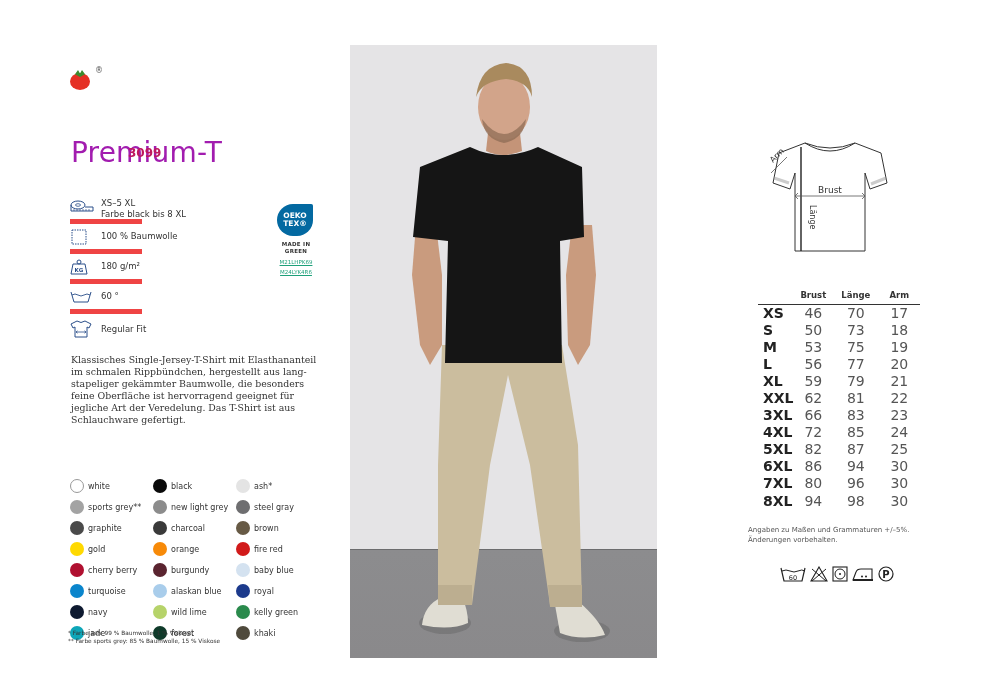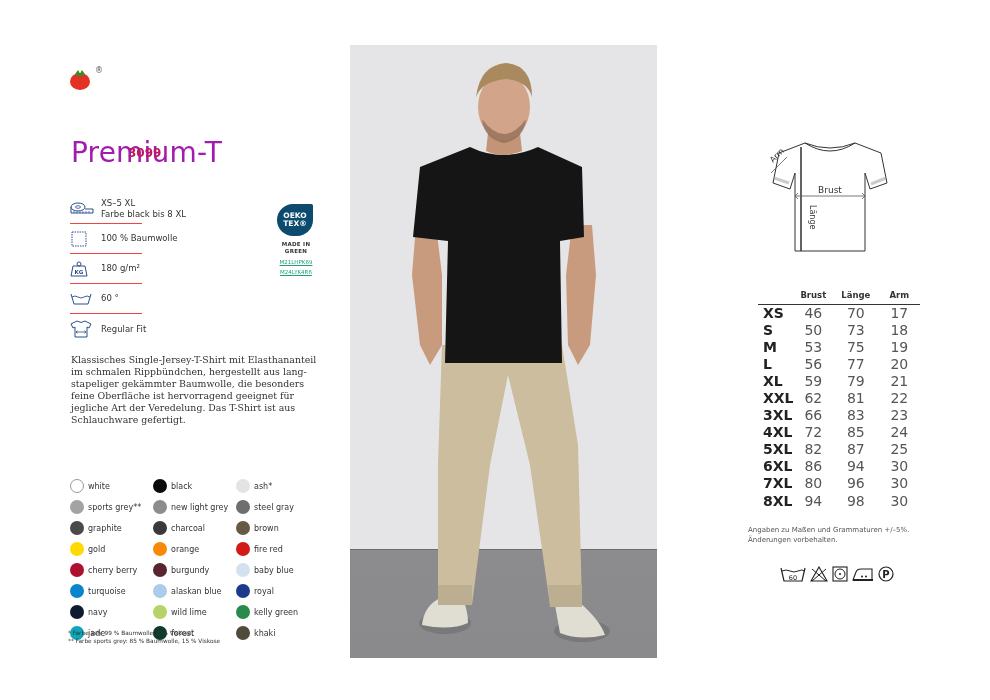--- a/index.html
+++ b/index.html
@@ -11,28 +11,28 @@
   .logo .tomato { width: 20px; height: 20px; position: relative; margin-right: 4px; }
   .logo .tomato .fruit { position: absolute; left: 0; top: 3px; width: 20px; height: 17px; border-radius: 50%; background: #e53024; }
   .logo .tomato .leaf { position: absolute; left: 5px; top: 0; width: 10px; height: 7px; background: #3c8a2e; clip-path: polygon(0 60%, 30% 0, 50% 50%, 70% 0, 100% 60%, 50% 100%); }
   .logo .brand { font-family: "DejaVu Sans", sans-serif; font-weight: bold; font-size: 21px; color: #3a3a3a; letter-spacing: 0.3px; }
   .logo .reg { font-size: 8px; color: #555; position: relative; top: -10px; margin-left: 1px; }
 
   .product-name { position: absolute; left: 71px; top: 136px; font-size: 28px; color: #a21caf; font-family: "DejaVu Sans", sans-serif; letter-spacing: 0.2px; }
   .product-code { position: absolute; left: 80px; top: 146px; font-size: 12px; font-weight: bold; color: #be185d; margin-left: 48px; }
 
   .specs { position: absolute; left: 70px; top: 196px; width: 72px; }
-  .spec { display: flex; align-items: center; position: relative; height: 30px; border-bottom: 1px solid #ef4444; width: 72px; }
+  .spec { display: flex; align-items: center; position: relative; height: 30px; border-bottom: 5px solid #ef4444; width: 72px; }
   .spec:last-child { border-bottom: none; }
   .spec .ico { width: 26px; height: 20px; flex: 0 0 26px; display: flex; align-items: center; justify-content: flex-start; }
   .spec .txt { position: absolute; left: 31px; width: 200px; font-size: 8.5px; color: #333; line-height: 11px; white-space: nowrap; }
   .spec.first { height: 28px; }
 
   .oeko { position: absolute; left: 276px; top: 204px; width: 40px; }
-  .oeko .badge { width: 36px; height: 32px; background: #0c4a6e; border-radius: 18px 2px 18px 18px; color: #fff; font-weight: bold; font-size: 7.5px; line-height: 8px; text-align: center; padding-top: 8px; margin-left: 1px; }
+  .oeko .badge { width: 36px; height: 32px; background: #0369a1; border-radius: 18px 2px 18px 18px; color: #fff; font-weight: bold; font-size: 7.5px; line-height: 8px; text-align: center; padding-top: 8px; margin-left: 1px; }
   .oeko .mig { font-size: 5.5px; font-weight: bold; color: #333; text-align: center; line-height: 7px; margin-top: 5px; letter-spacing: 0.3px; }
   .oeko .code { font-size: 5.5px; color: #1ea07a; text-decoration: underline; text-align: center; margin-top: 4px; line-height: 6px; }
 
   .description { position: absolute; left: 71px; top: 354px; width: 255px; font-family: "DejaVu Serif", serif; font-size: 9.4px; line-height: 12px; color: #333; }
 
   .colors { position: absolute; left: 70px; top: 479px; display: grid; grid-template-columns: 83px 83px 83px; row-gap: 7px; }
   .color { display: flex; align-items: center; height: 14px; }
   .swatch { width: 14px; height: 14px; border-radius: 50%; flex: 0 0 14px; margin-right: 4px; }
   .swatch.outline { border: 1px solid #999; }
   .color .lbl { font-size: 8px; color: #333; white-space: nowrap; }

